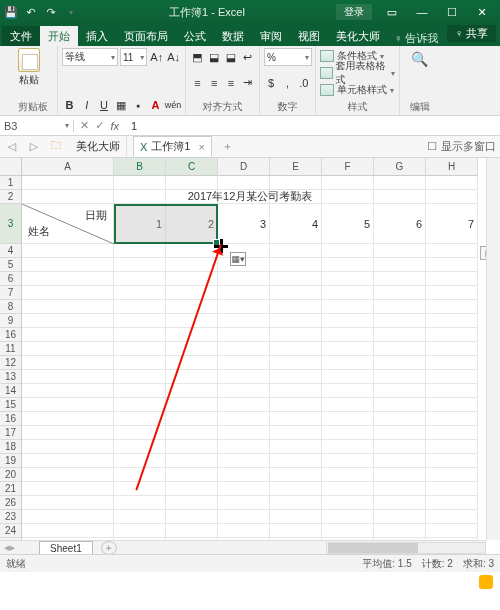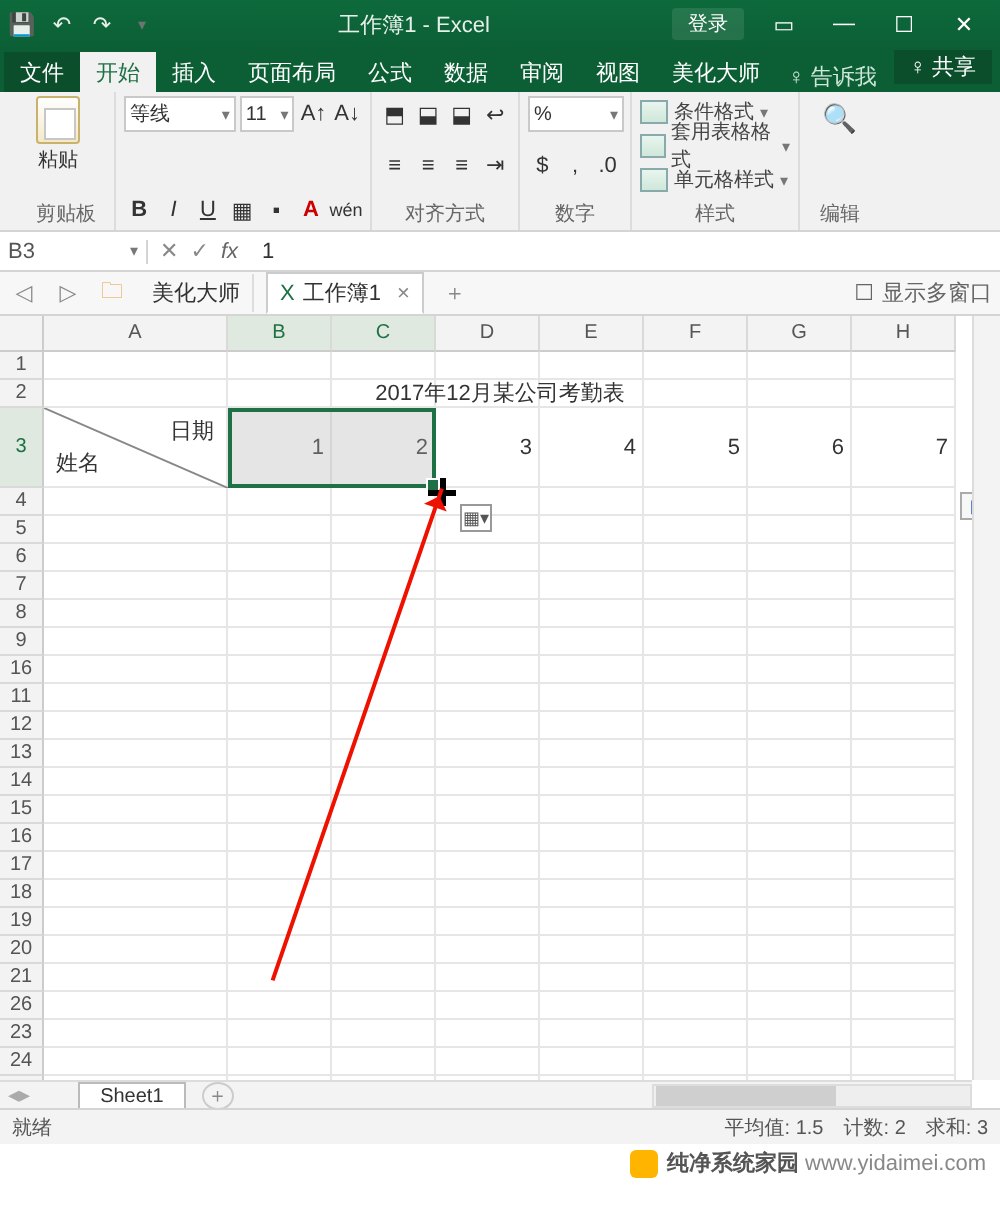--- a/index.html
+++ b/index.html
@@ -523,14 +523,13 @@
 <div class="statusbar">
   <span>就绪</span>
   <span class="spacer"></span>
   <span><span>平均值:</span> <span>1.5</span></span>
   <span><span>计数:</span> <span>2</span></span>
   <span><span>求和:</span> <span>3</span></span>
 </div>
 
 <div class="watermark">
   <span class="logo"></span>
-  <span><span style="font-weight:bold">纯净系统家园</span> <span style="color:#888">www.yidaimei.com</span></span>
 </div>
 
 </body></html>

